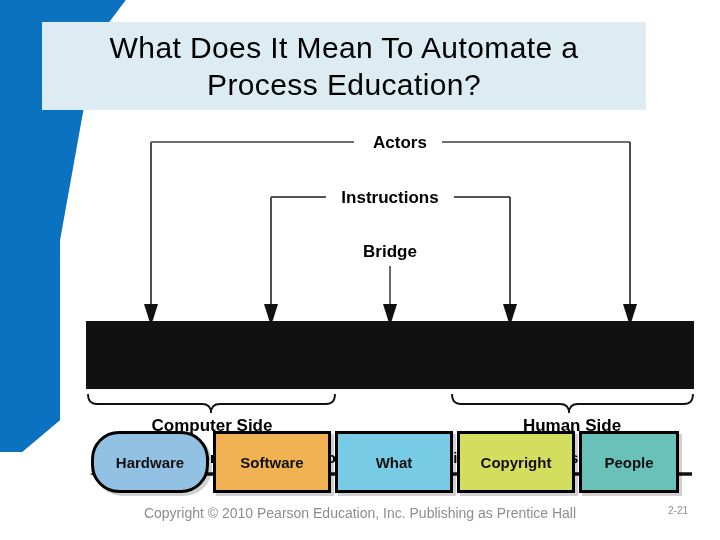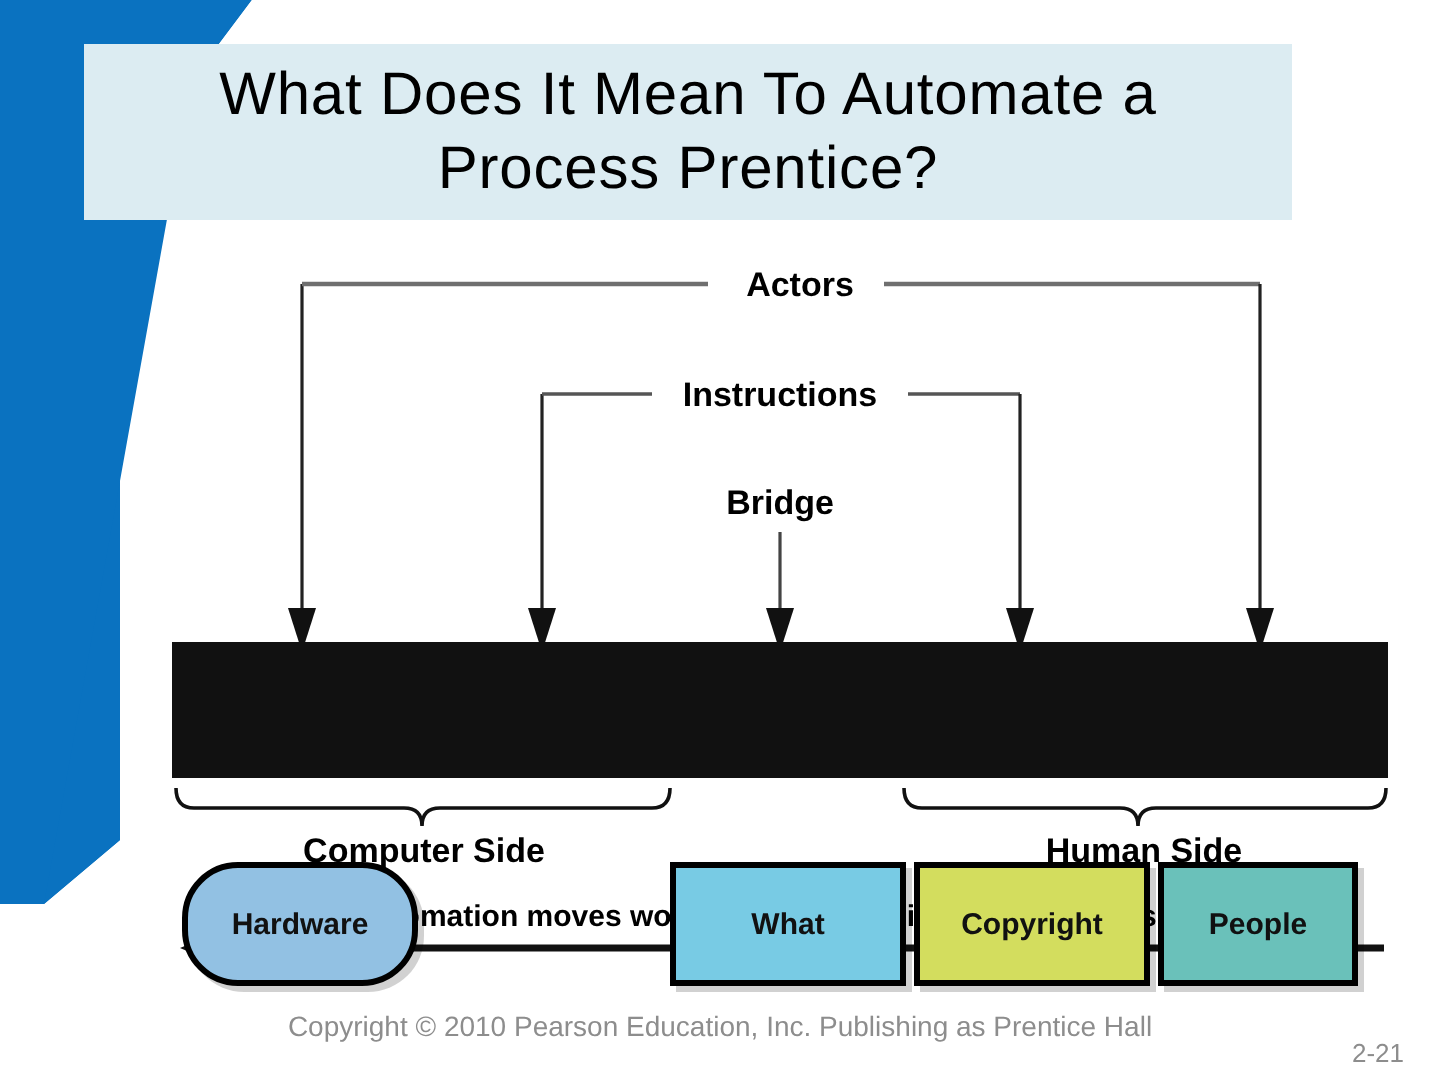--- a/index.html
+++ b/index.html
@@ -86,47 +86,46 @@
     left: 0;
     top: 505px;
     width: 720px;
     text-align: center;
     font-family: "Liberation Sans", sans-serif;
     font-size: 14px;
     color: #8d8d8d;
   }
   #footer-pagenum {
     position: absolute;
-    right: 18px;
+    right: 32px;
     top: 505px;
     font-family: "Liberation Sans", sans-serif;
-    font-size: 13px;
+    font-size: 10px;
     color: #8d8d8d;
-    margin-top: 14px;
   }
 </style>
 </head>
 <body>
 
 <div id="slide">
 
   <svg id="blue-wedge" viewBox="0 0 140 540" width="140" height="540">
     <polygon points="0,0 126,0 96,40 60,40 60,420 22,452 0,452" fill="#0a72c0"></polygon>
     <polygon points="126,0 140,0 108,44 96,40" fill="#ffffff"></polygon>
     <polygon points="60,40 96,40 60,95" fill="#0a72c0"></polygon>
     <polygon points="60,95 60,420 22,452 26,430" fill="#1667a8" opacity="0.0"></polygon>
     <polygon points="96,40 60,96 60,40" fill="#0a72c0"></polygon>
     <polygon points="60,40 96,40 22,452 60,420" fill="#0a72c0"></polygon>
     <polygon points="0,452 22,452 14,470 0,470" fill="#0a72c0" opacity="0"></polygon>
   </svg>
 
   <div id="title-banner">
     <div id="title-text">
       <div>What Does It Mean To Automate a</div>
-      <div>Process Prentice?</div>
+      <div>Process Education?</div>
     </div>
   </div>
 
   <div id="diagram">
 
     <svg viewBox="0 0 720 370" width="720" height="370">
 
       <g>
         <path d="M127,16 L127,185" stroke="#222" stroke-width="1.6" fill="none"></path>
         <path d="M127,16 L330,16" stroke="#6f6f6f" stroke-width="2.2" fill="none"></path>
@@ -169,20 +168,23 @@
       <text class="dlabel" x="366" y="337" text-anchor="middle" font-size="15">Automation moves work from human side to computer side.</text>
       <g>
         <path d="M84,348 L668,348" stroke="#111" stroke-width="3.4" fill="none"></path>
         <polygon points="66,348 92,337 92,359" fill="#111"></polygon>
       </g>
     </svg>
 
     <div class="comp-box" style="left:67px; width:118px; background:#92c1e3;border-radius:28px;">
       <span>Hardware</span>
     </div>
+    <div class="comp-box" style="left:189px; width:118px; background:#f0b252;">
+      <span>Software</span>
+    </div>
     <div class="comp-box" style="left:311px; width:118px; background:#78cbe4;">
       <span>What</span>
     </div>
     <div class="comp-box" style="left:433px; width:118px; background:#d3dd5e;">
       <span>Copyright</span>
     </div>
     <div class="comp-box" style="left:555px; width:100px; background:#6ac1ba;">
       <span>People</span>
     </div>
   </div>

